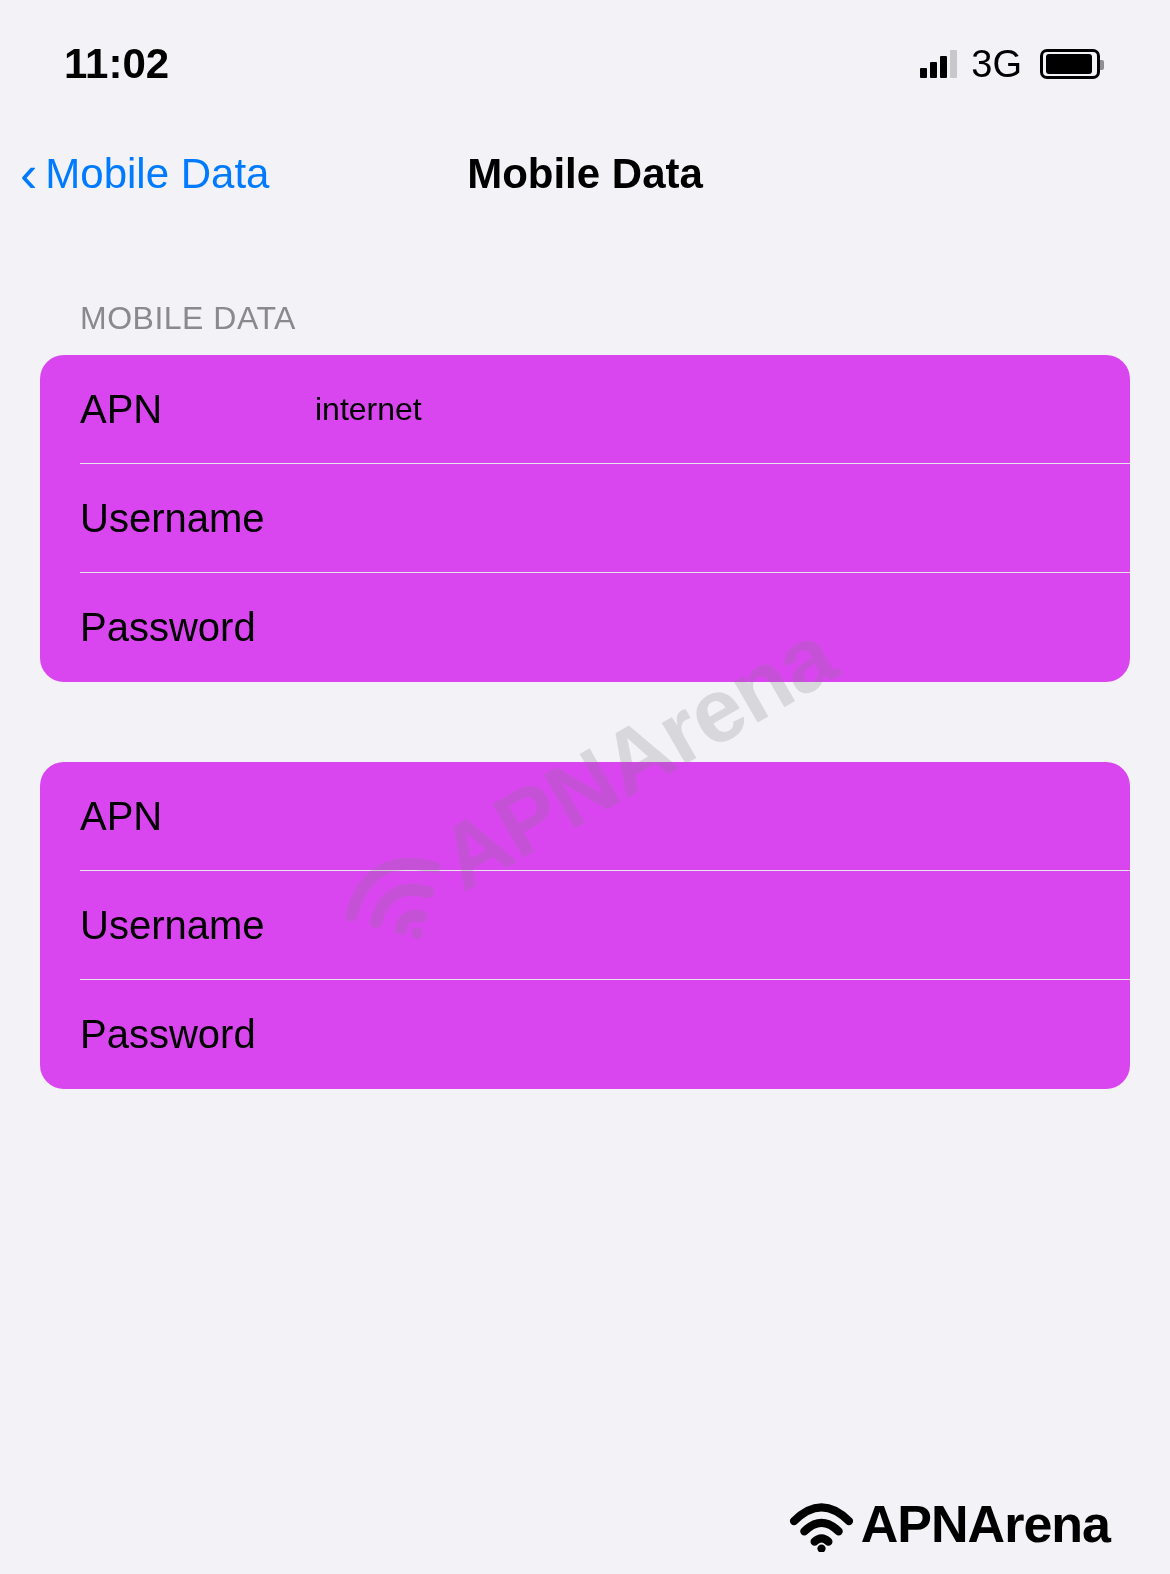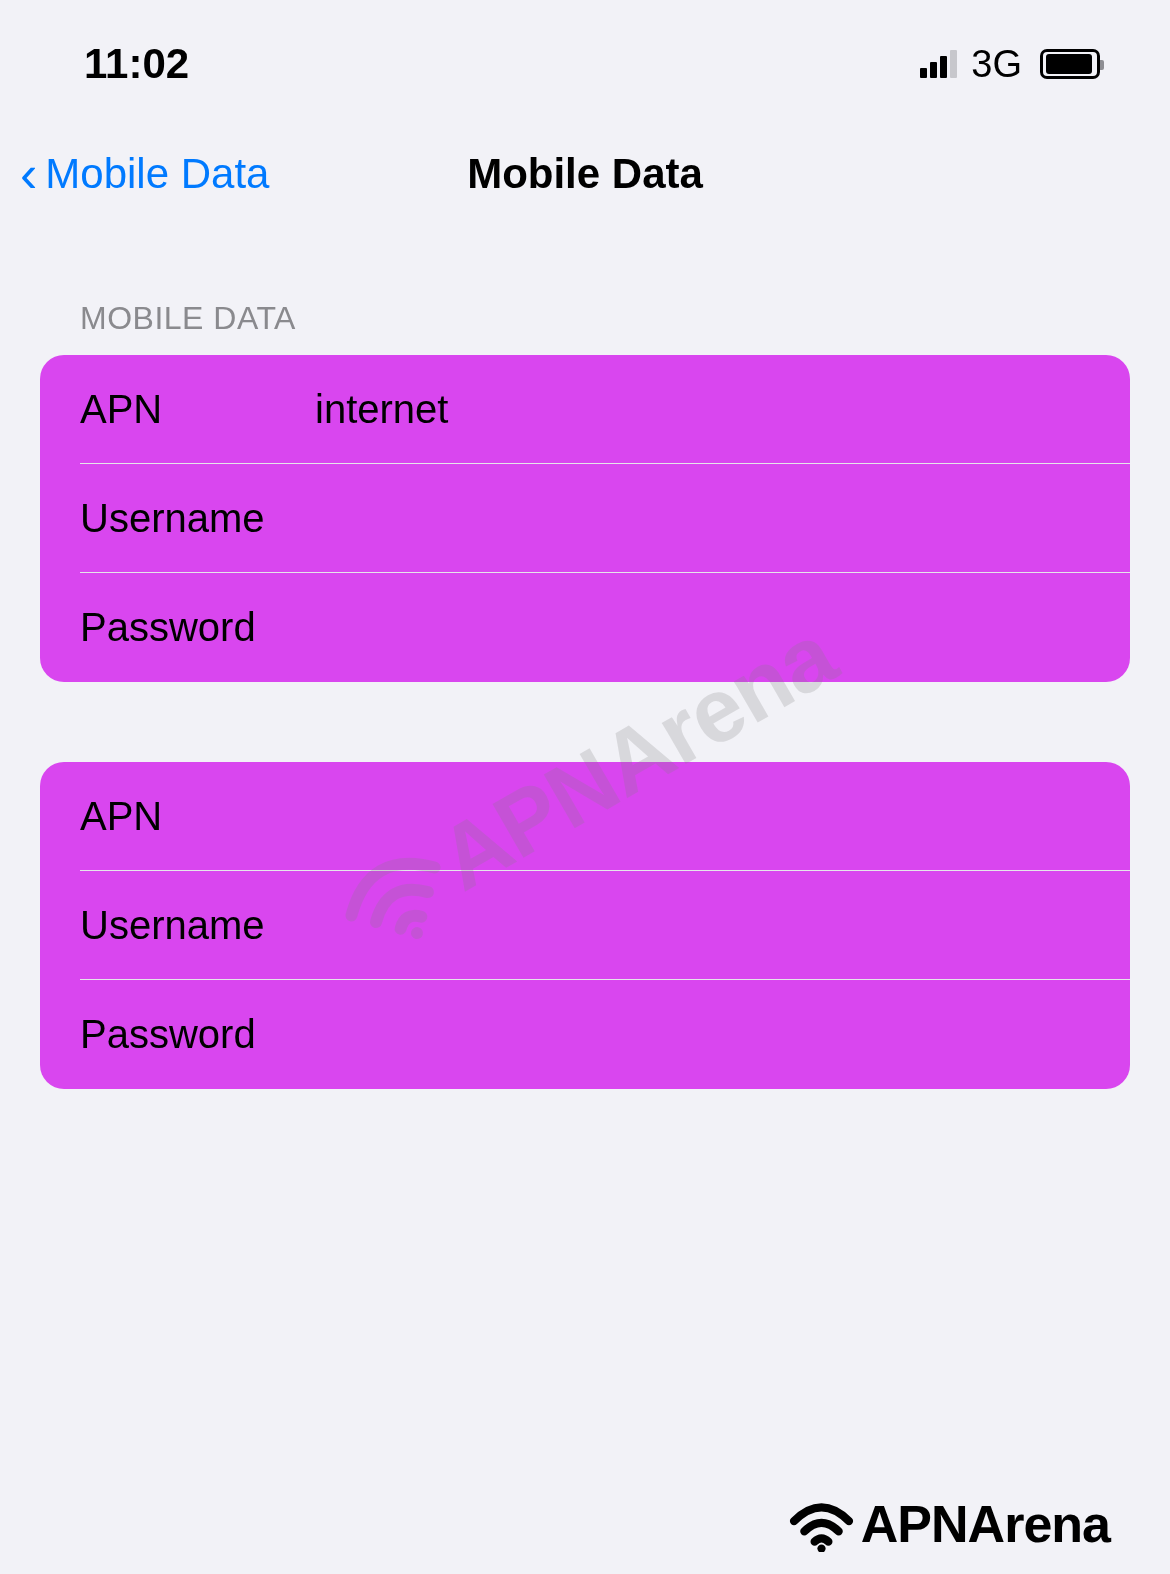--- a/index.html
+++ b/index.html
@@ -12,21 +12,21 @@
       width: 1170px;
       height: 1574px;
       background-color: #f2f2f7;
       position: relative;
       overflow: hidden;
     }
     .status-bar {
       display: flex;
       justify-content: space-between;
       align-items: center;
-      padding: 40px 70px 20px 84px;
+      padding: 40px 70px 20px 64px;
     }
     .status-time {
       font-size: 42px;
       font-weight: 600;
       color: #000;
     }
     .status-right {
       display: flex;
       align-items: center;
       gap: 10px;
@@ -145,21 +145,21 @@
       height: 1px;
       background-color: #e5e5ea;
     }
     .row-label {
       width: 235px;
       flex-shrink: 0;
     }
     .row-input {
       border: none;
       outline: none;
-      font-size: 40px;
+      font-size: 32px;
       color: #000;
       flex: 1;
       background: transparent;
       font-family: inherit;
     }
     .watermark-center {
       position: absolute;
       top: 50%;
       left: 50%;
       transform: translate(-50%, -50%) rotate(-30deg);

